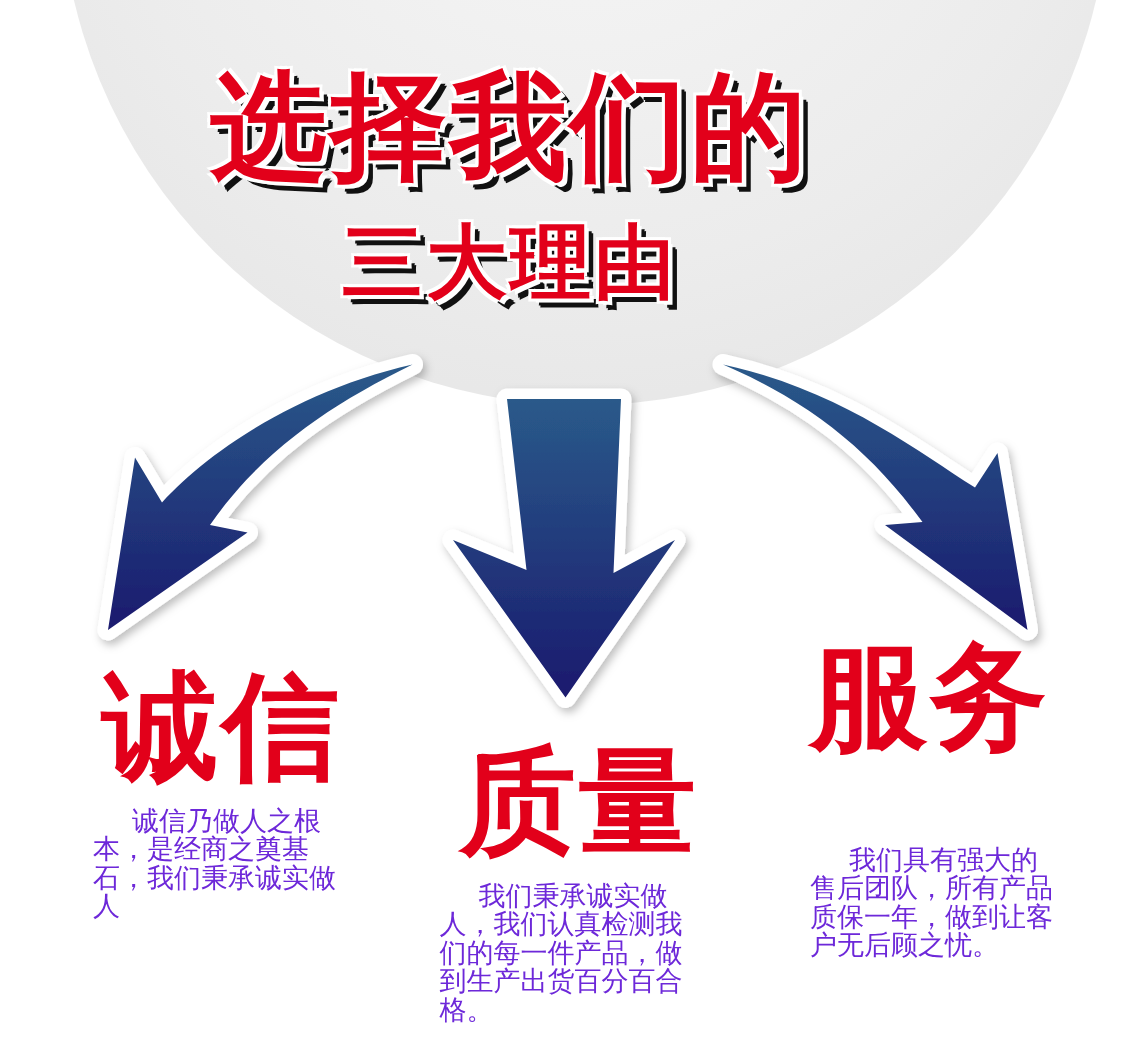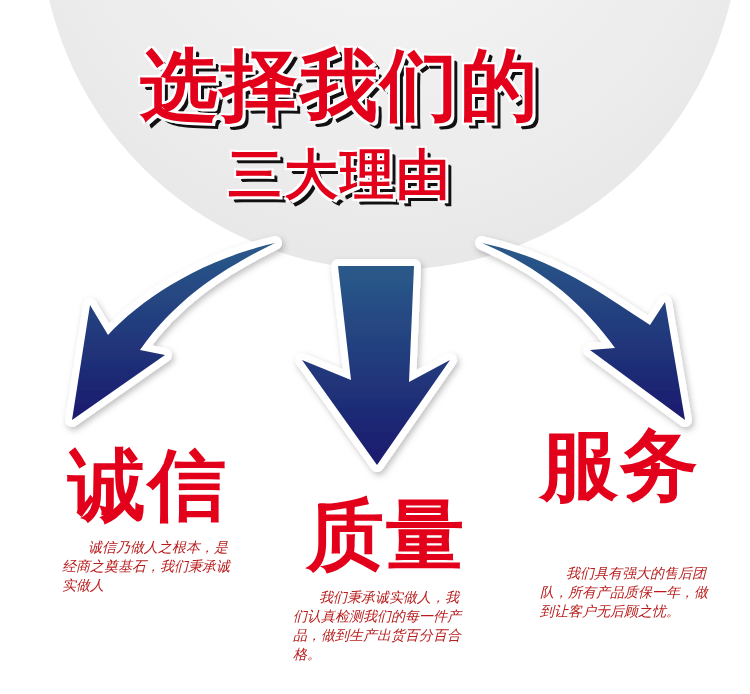--- a/index.html
+++ b/index.html
@@ -9,21 +9,21 @@
   .title { position: absolute; left: 0; width: 680px; text-align: center; font-weight: bold; color: #e2001a;
     font-family: "DejaVu Sans", sans-serif; letter-spacing: 2px;
     text-shadow: 3px 3px 0 #fff, -2px -2px 0 #fff, 2px -2px 0 #fff, -2px 2px 0 #fff, 6px 6px 0 #111, 5px 5px 0 #111; }
   .title-1 { top: 40px; font-size: 78px; line-height: 90px; }
   .title-2 { top: 130px; font-size: 54px; line-height: 90px; }
   .arrows { position: absolute; left: 0; top: 0; }
   .heading { position: absolute; color: #e2001a; font-weight: bold; font-size: 78px; line-height: 90px; letter-spacing: 2px; }
   .h-left { left: 68px; top: 440px; }
   .h-mid { left: 306px; top: 490px; }
   .h-right { left: 540px; top: 420px; }
-  .desc { position: absolute; font-size: 14px; line-height: 19px; color: #b91c1c; font-style: italic; }
+  .desc { position: absolute; font-size: 18px; line-height: 19px; color: #6d28d9; }
   .desc-left { left: 62px; top: 538px; width: 168px; }
   .desc-mid { left: 293px; top: 588px; width: 168px; }
   .desc-right { left: 540px; top: 564px; width: 168px; }
   .indent { display: inline-block; width: 26px; }
 </style>
 </head>
 <body>
 
 <div class="bg-circle"></div>
 

